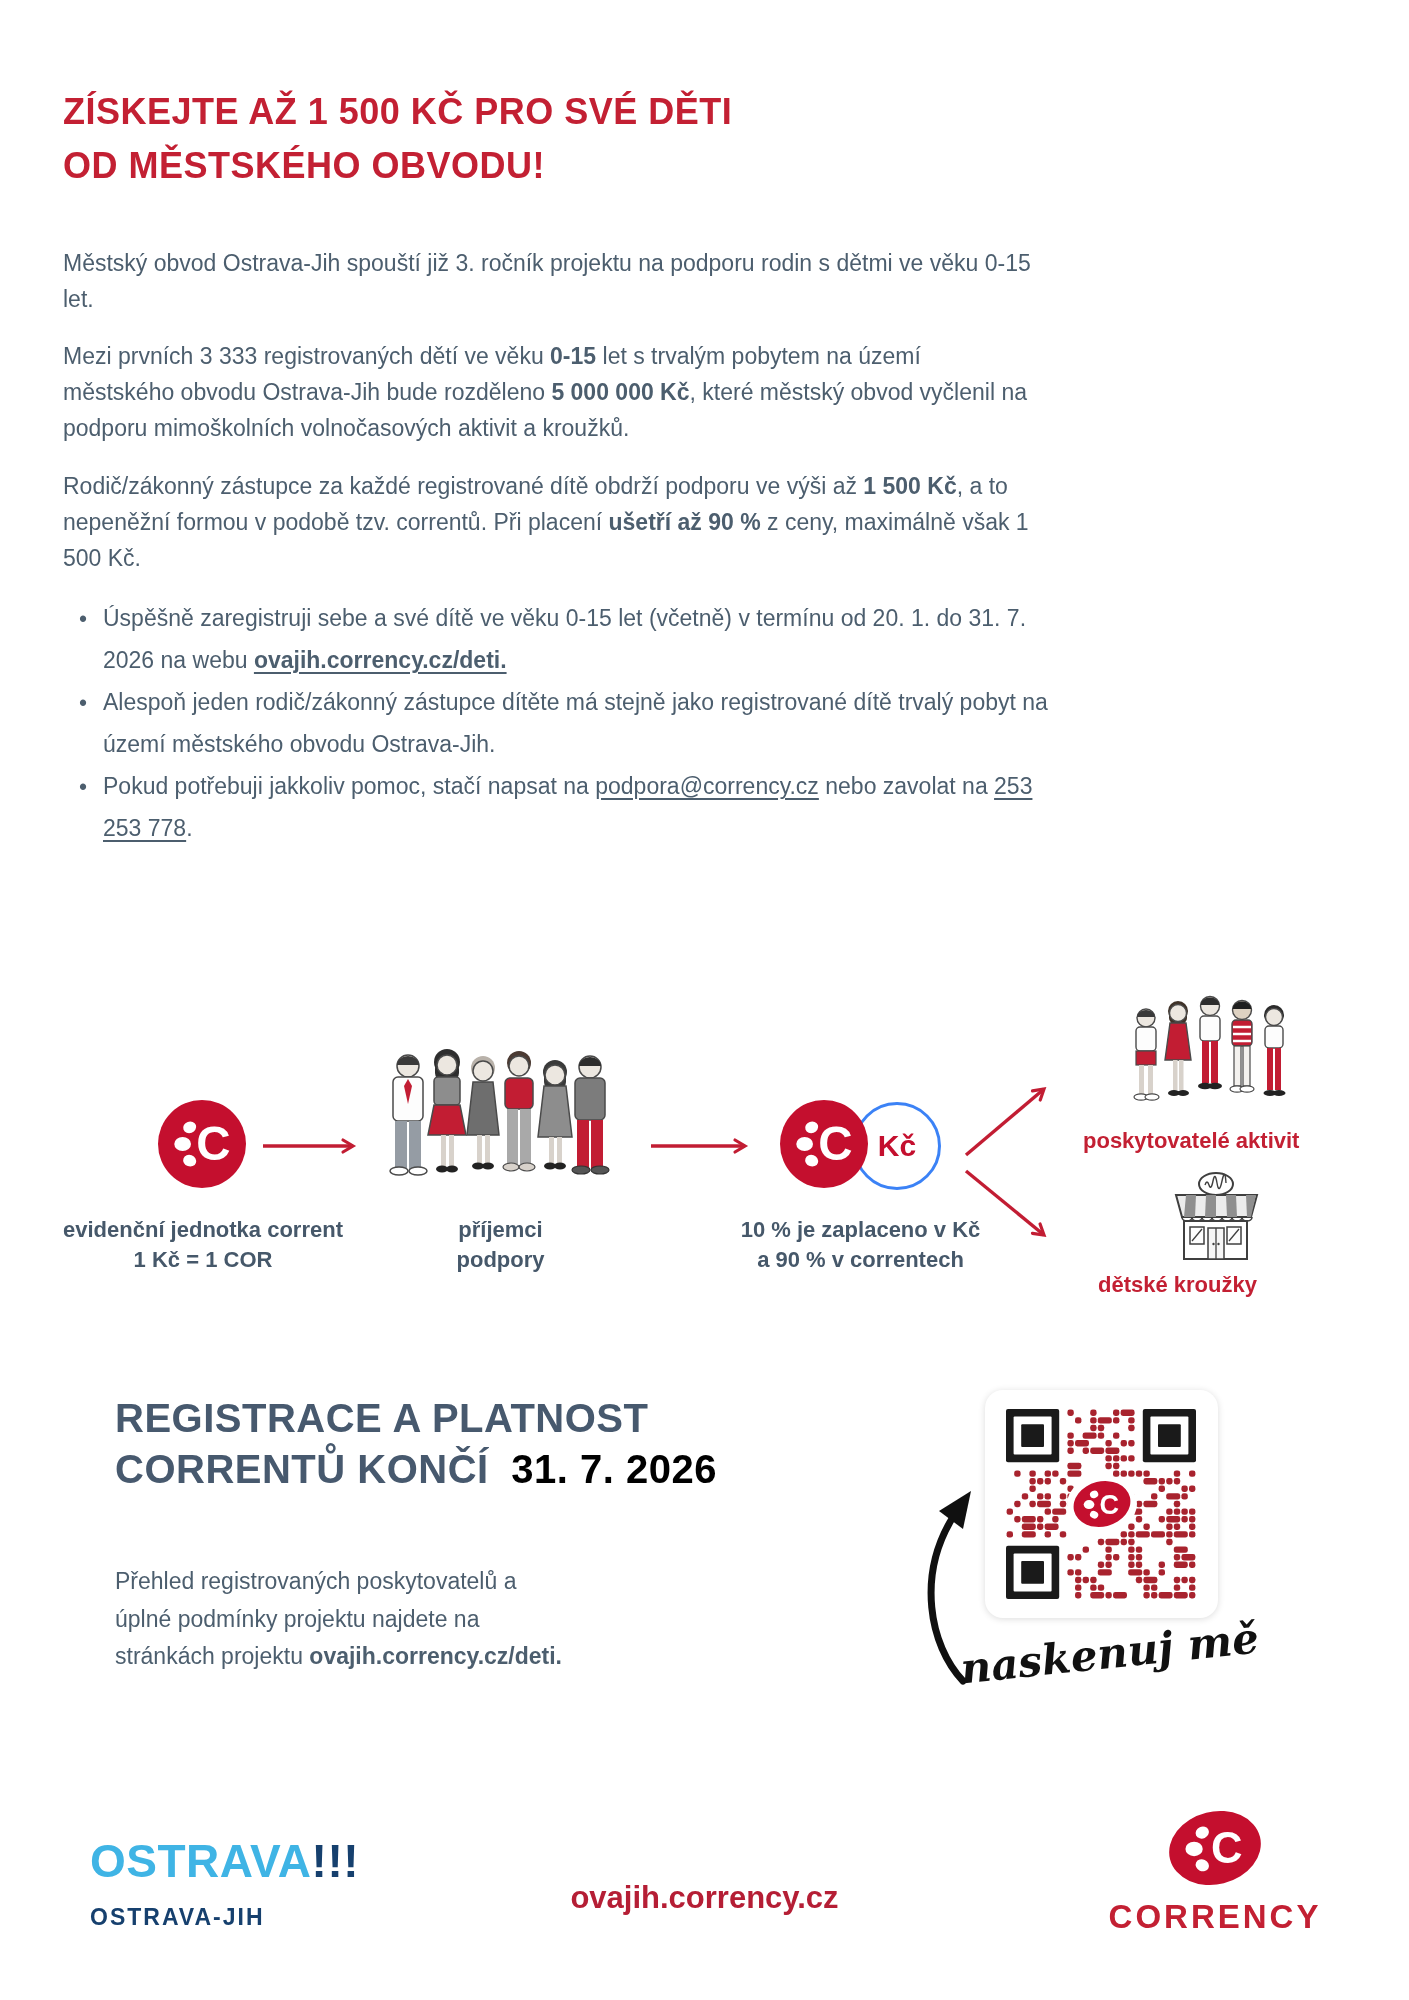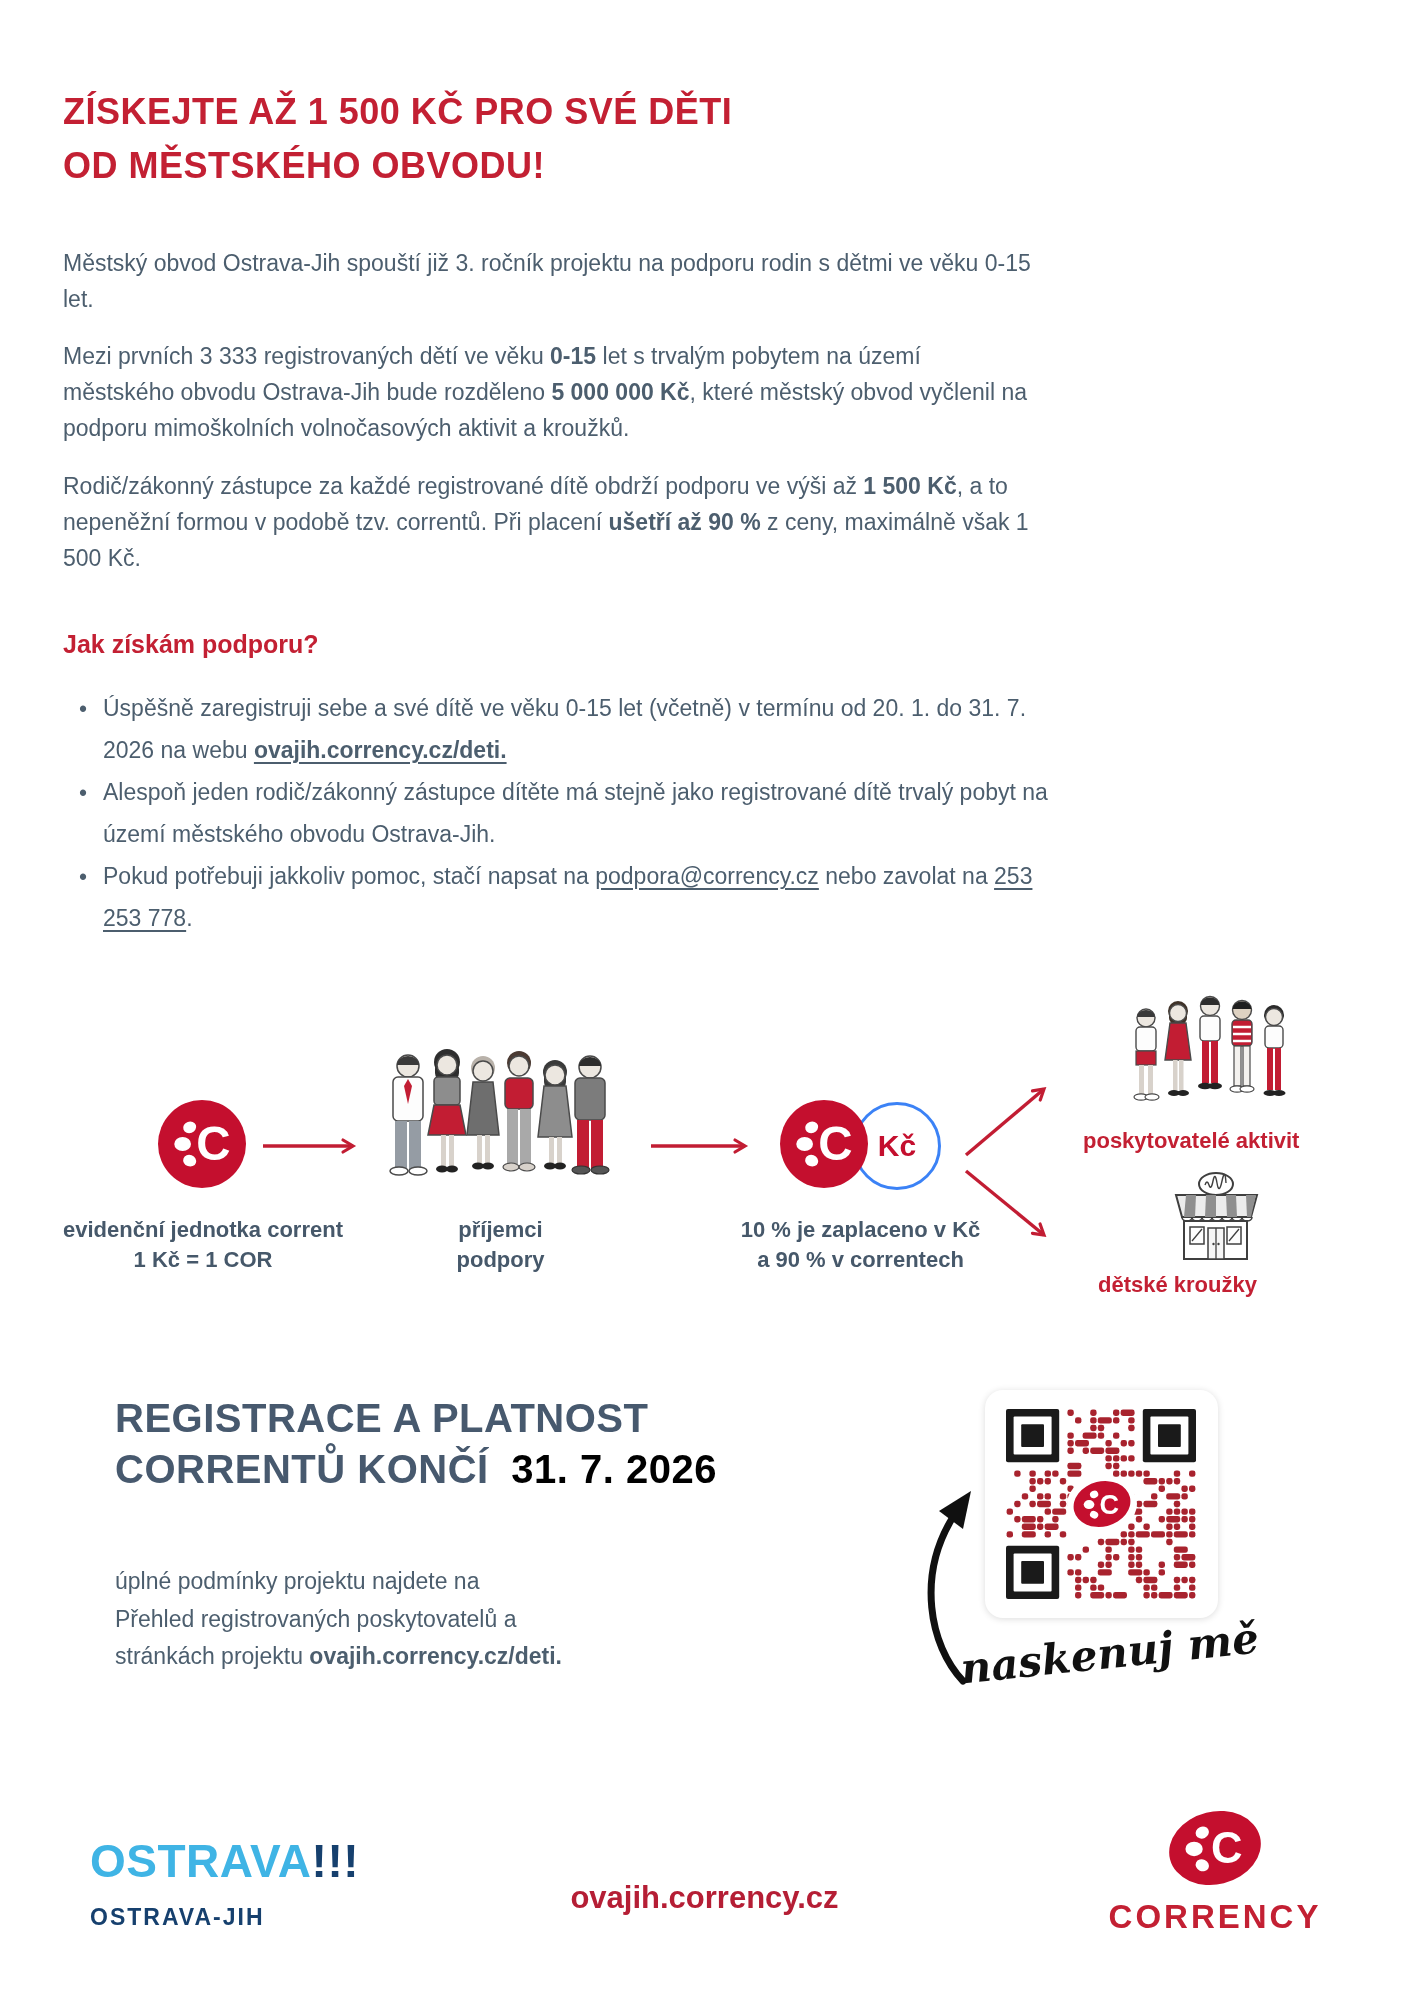--- a/index.html
+++ b/index.html
@@ -72,21 +72,20 @@
     </h1>
 
     <p class="body-p">
       <span>Městský obvod Ostrava-Jih spouští již 3. ročník projektu na podporu rodin s dětmi ve věku 0-15 let.</span>
     </p>
 
     <p class="body-p"><span>Mezi prvních 3 333 registrovaných dětí ve věku </span><span class="b">0-15</span><span> let s trvalým pobytem na území městského obvodu Ostrava-Jih bude rozděleno </span><span class="b">5 000 000 Kč</span><span>, které městský obvod vyčlenil na podporu mimoškolních volnočasových aktivit a kroužků.</span></p>
 
     <p class="body-p"><span>Rodič/zákonný zástupce za každé registrované dítě obdrží podporu ve výši až </span><span class="b">1 500 Kč</span><span>, a to nepeněžní formou v podobě tzv. correntů. Při placení </span><span class="b">ušetří až 90 %</span><span> z ceny, maximálně však 1 500 Kč.</span></p>
 
-    <h2 class="how-heading">Jak získám podporu?</h2>
 
     <ul class="bullets">
       <li><span>Úspěšně zaregistruji sebe a své dítě ve věku 0-15 let (včetně) v termínu od 20. 1. do 31. 7. 2026 na webu </span><span class="b u">ovajih.corrency.cz/deti.</span></li>
       <li><span>Alespoň jeden rodič/zákonný zástupce dítěte má stejně jako registrované dítě trvalý pobyt na území městského obvodu Ostrava-Jih.</span></li>
       <li><span>Pokud potřebuji jakkoliv pomoc, stačí napsat na </span><span class="u">podpora@corrency.cz</span><span> nebo zavolat na </span><span class="u">253 253 778</span><span>.</span></li>
     </ul>
   </div>
 
   <div class="diagram">
 
@@ -313,22 +312,22 @@
     <div class="abs dlabel-red" style="left:1098px; top:286px; width:235px;">dětské kroužky</div>
   </div>
 
   <div class="registration">
     <h2 class="reg-heading">
       <span>REGISTRACE A PLATNOST</span><br>
       <span>CORRENTŮ KONČÍ </span><span class="reg-date">31. 7. 2026</span>
     </h2>
 
     <div class="reg-body">
+      <span>Přehled registrovaných poskytovatelů a</span>
       <span>úplné podmínky projektu najdete na</span>
-      <span>Přehled registrovaných poskytovatelů a</span>
       <span class="inlinewrap"><span>stránkách projektu </span><span class="b">ovajih.corrency.cz/deti.</span></span>
     </div>
 
     <div class="qr-card">
       <svg id="qr-svg" width="190" height="190" viewBox="0 0 190 190">
           <rect x="61.4" y="0.6" width="6.3999999999999995" height="6.3999999999999995" fill="#a8232e" rx="2.4"></rect>
           <rect x="84.19999999999999" y="0.6" width="6.3999999999999995" height="6.3999999999999995" fill="#a8232e" rx="2.4"></rect>
           <rect x="106.99999999999999" y="0.6" width="6.3999999999999995" height="6.3999999999999995" fill="#a8232e" rx="2.4"></rect>
           <rect x="114.6" y="0.6" width="14" height="6.3999999999999995" fill="#a8232e" rx="2.4"></rect>
           <rect x="68.99999999999999" y="8.2" width="6.3999999999999995" height="6.3999999999999995" fill="#a8232e" rx="2.4"></rect>

